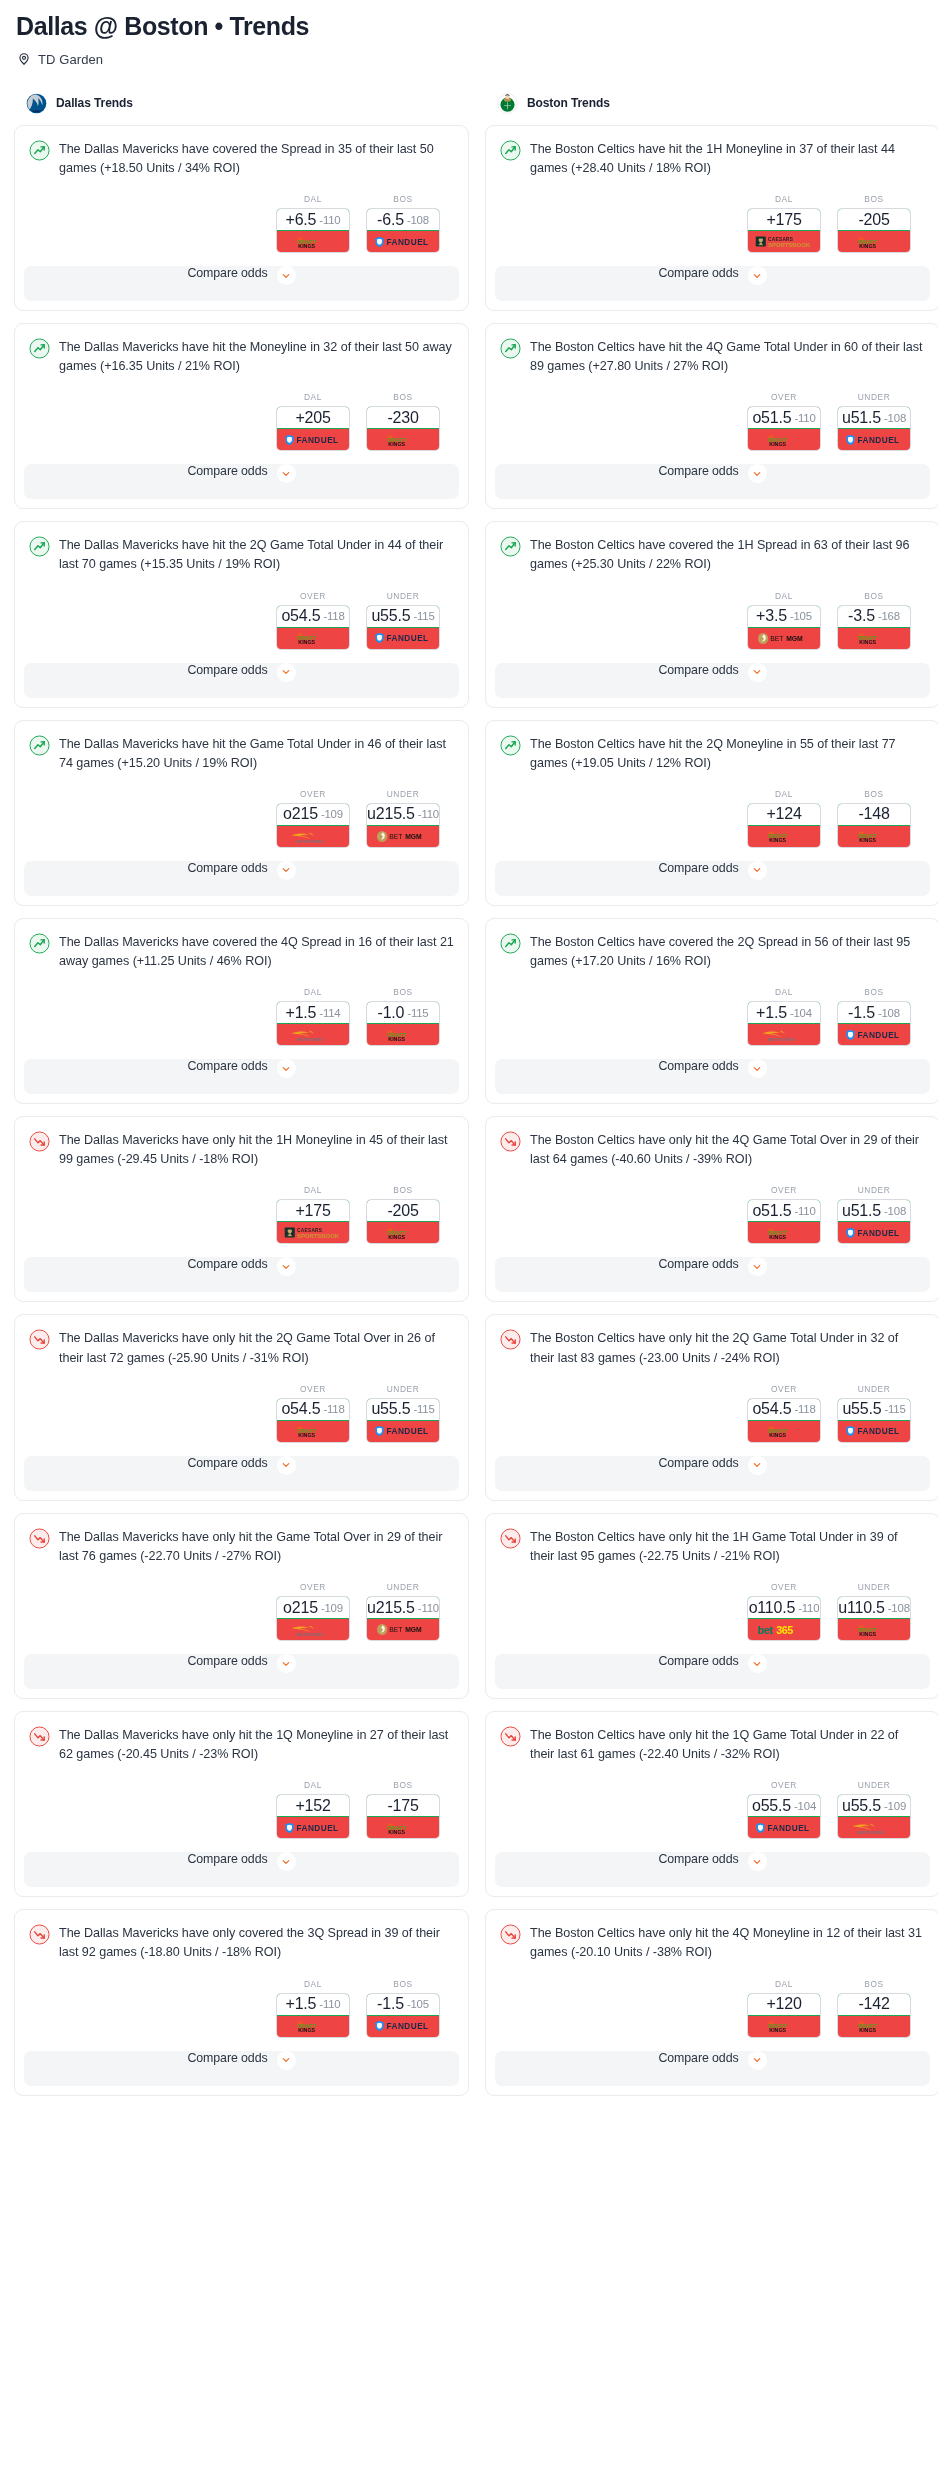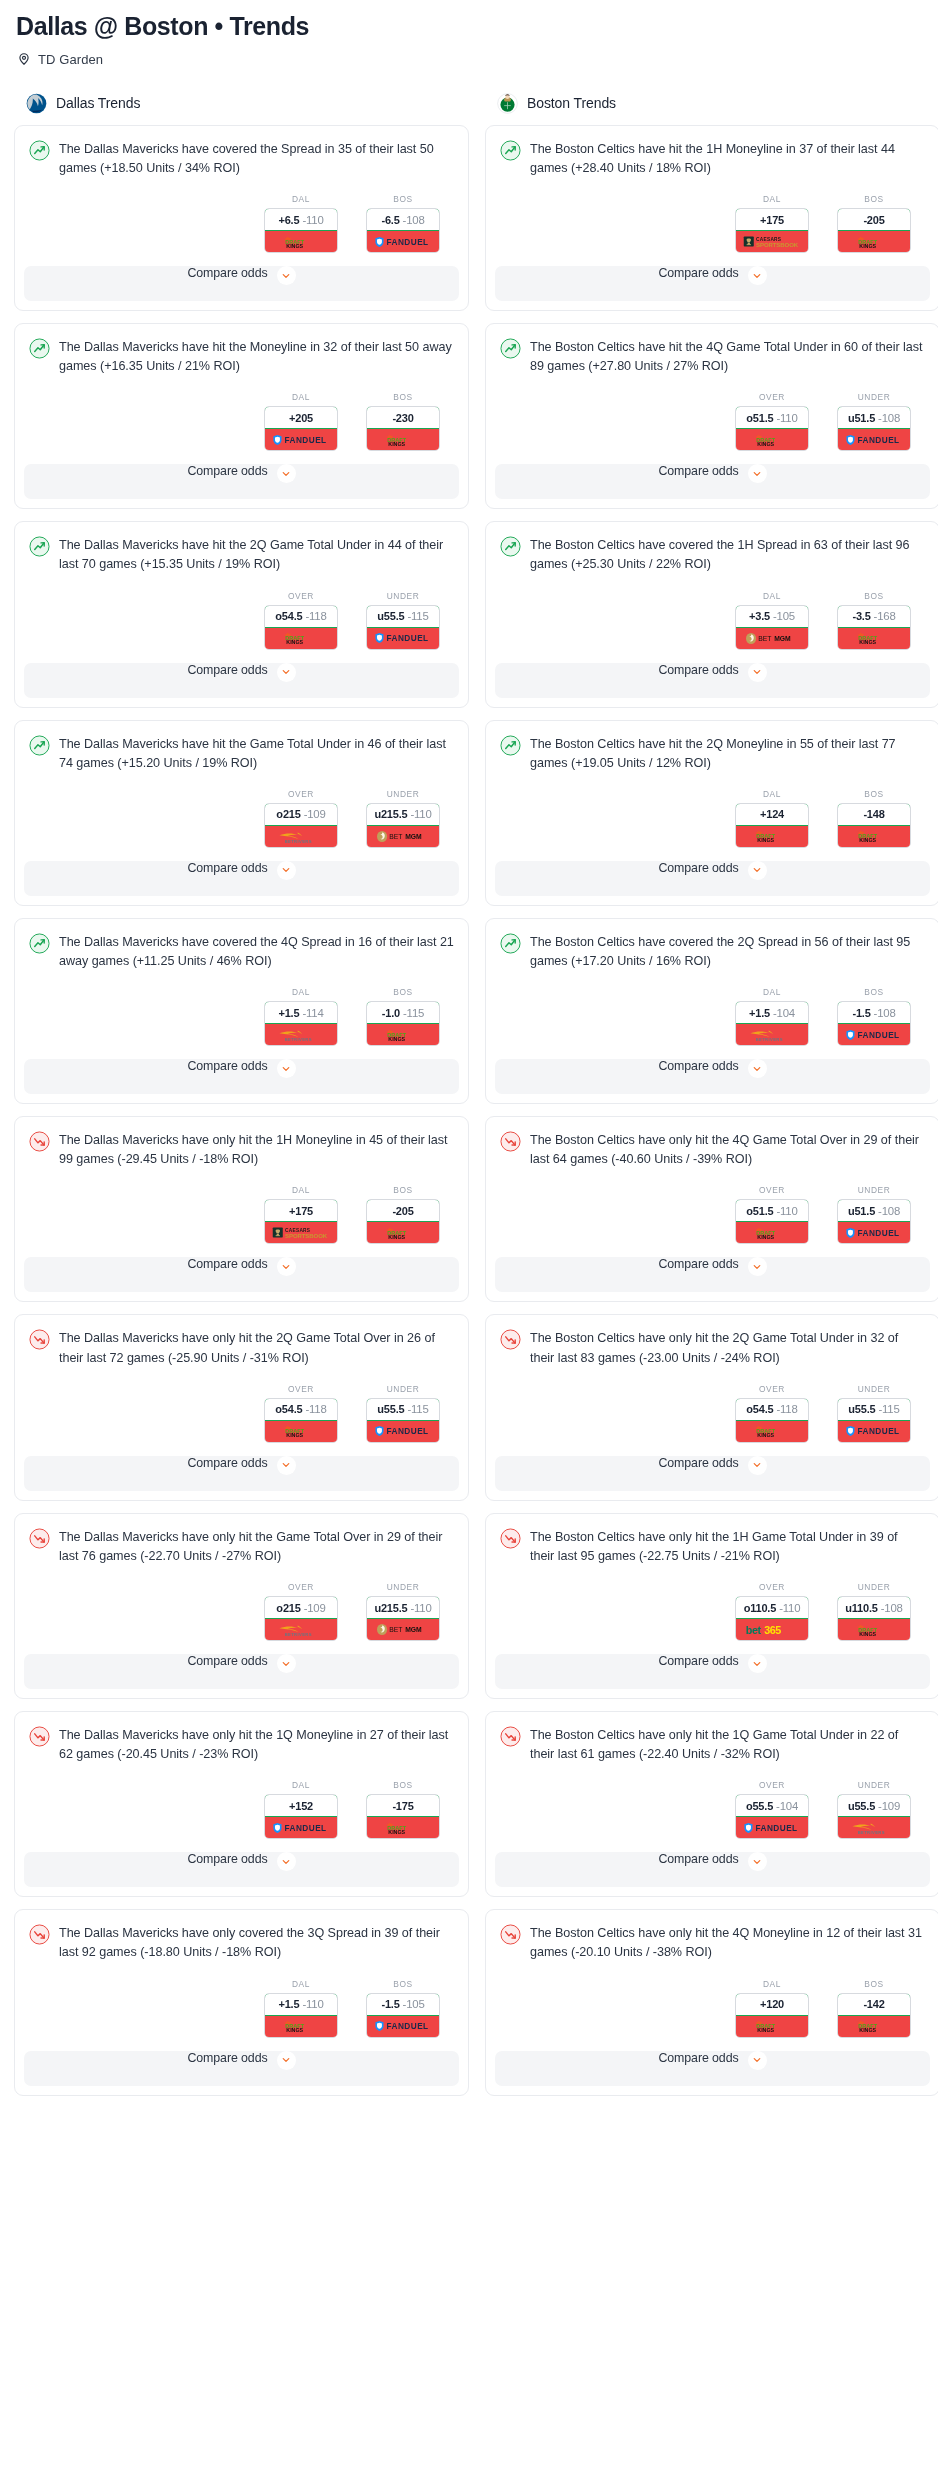--- a/index.html
+++ b/index.html
@@ -38,22 +38,22 @@
   .columns { display: flex; gap: 16px; align-items: flex-start; }
   .column { width: 455px; flex: 0 0 455px; }
 
   .col-head {
     display: flex;
     align-items: center;
     gap: 9px;
     margin: 0 0 11px 12px;
   }
   .col-head-title {
-    font-size: 14px;
-    font-weight: normal;
+    font-size: 12px;
+    font-weight: bold;
     color: #1a2231;
     letter-spacing: -0.1px;
   }
   .team-logo { width: 21px; height: 21px; flex: 0 0 auto; display: block; }
 
   
   .card {
     background: #ffffff;
     border: 1px solid #e9ebef;
     border-radius: 9px;
@@ -68,21 +68,21 @@
     line-height: 1.52;
     color: #2b3442;
     letter-spacing: -0.05px;
     padding-top: 1px;
   }
 
   
   .odds-area {
     display: flex;
     justify-content: flex-end;
-    gap: 28px;
+    gap: 16px;
     padding: 16px 14px 13px 14px;
   }
   .odds-col {
     width: 74px;
     display: flex;
     flex-direction: column;
     align-items: center;
   }
   .odds-label {
     font-size: 8.4px;
@@ -104,22 +104,22 @@
     border: 1px solid #1aa653;
     border-radius: 5px 5px 0 0;
     margin: -1px -1px 0 -1px;
     display: flex;
     align-items: center;
     justify-content: center;
     gap: 3px;
     background: #fff;
   }
   .odds-line {
-    font-size: 11px;
-    font-weight: bold;
+    font-size: 16px;
+    font-weight: normal;
     color: #1a2231;
     letter-spacing: -0.2px;
   }
   .odds-price {
     font-size: 11.4px;
     color: #8a929d;
     letter-spacing: -0.2px;
   }
   .odds-book {
     height: 21px;

